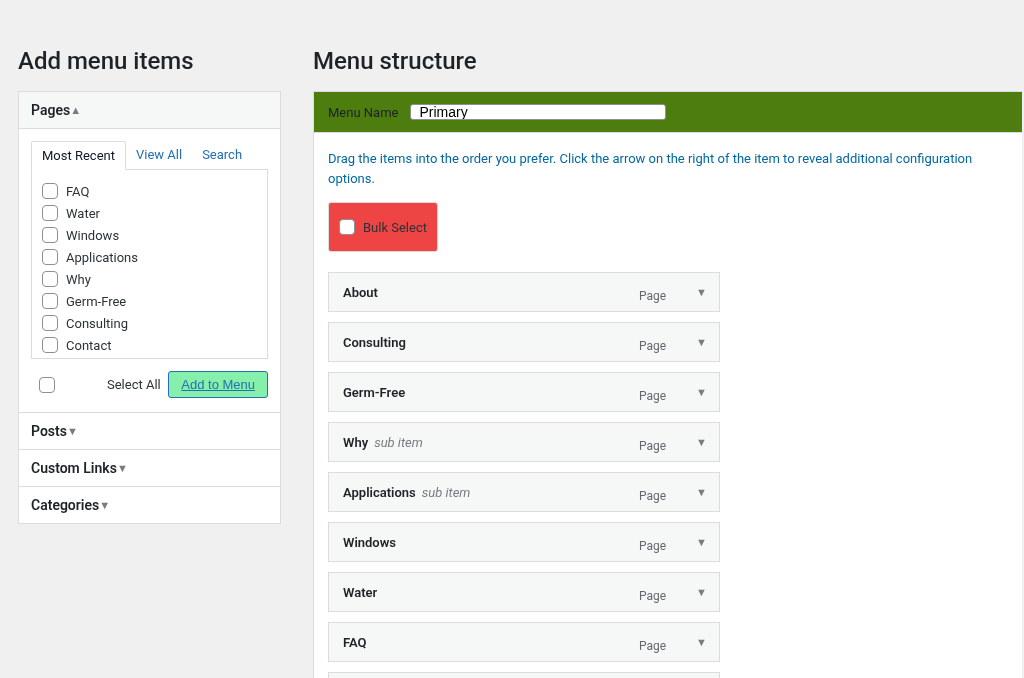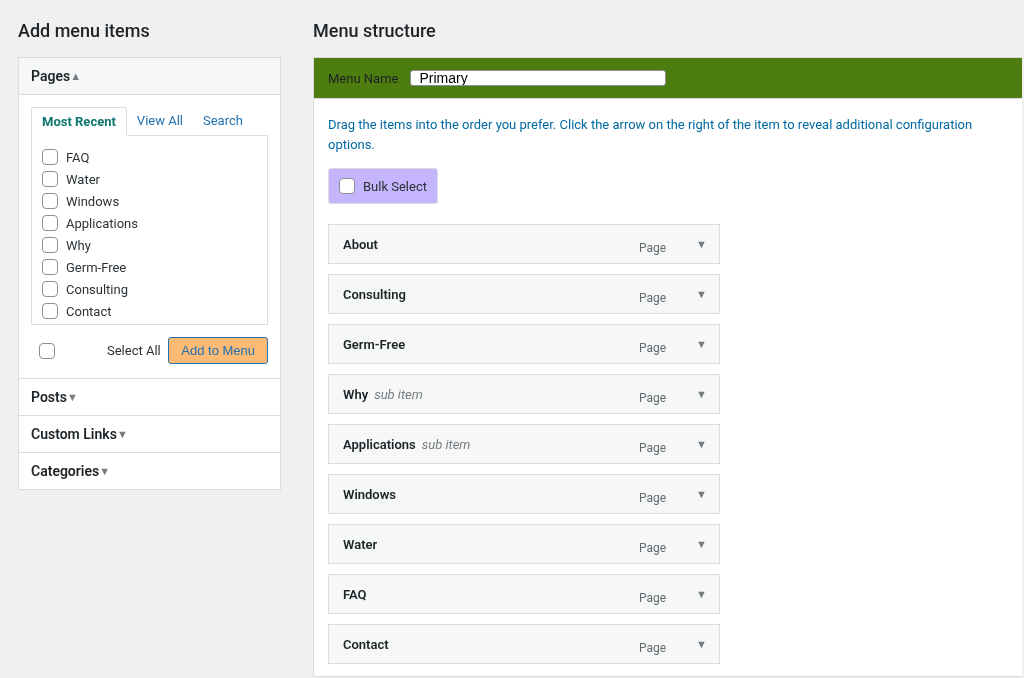--- a/index.html
+++ b/index.html
@@ -7,21 +7,21 @@
     font-family: -apple-system, BlinkMacSystemFont, "Segoe UI", Roboto, sans-serif;
     background: #f0f0f1;
     font-size: 13px;
     color: #1d2327;
     padding: 20px 0 0 18px;
   }
   .columns { display: flex; gap: 32px; }
   .left-col { width: 263px; flex: 0 0 263px; }
   .right-col { flex: 1; padding-right: 2px; }
 
-  h2 { font-size: 18px; font-weight: 500; color: #1d2327; margin-bottom: 16px; }
+  h2 { font-size: 24px; font-weight: 500; color: #1d2327; margin-bottom: 16px; margin-top: 27px; }
 
   
   .metabox-holder {
     background: #fff;
     border: 1px solid #dcdcde;
   }
   .postbox-header, .pb-collapsed {
     display: flex; justify-content: flex-start; align-items: center;
     padding: 10px 12px;
     border-bottom: 1px solid #dcdcde;
@@ -41,26 +41,25 @@
   }
   .tabs a {
     padding: 6px 10px;
     text-decoration: none;
     color: #2271b1;
     cursor: pointer;
   }
   .tabs a.active {
     border: 1px solid #dcdcde;
     border-bottom: 1px solid #fff;
-    color: #0f766e;
+    color: #0f172a;
     background: #fff;
     border-radius: 2px 2px 0 0;
     position: relative;
     z-index: 2;
-    font-weight: bold;
   }
   .page-list-wrap {
     border: 1px solid #dcdcde;
     margin-top: -1px;
     padding: 10px 4px 10px 10px;
     height: 190px;
     overflow-y: scroll;
   }
   .page-list-wrap::-webkit-scrollbar { width: 14px; }
   .page-list-wrap::-webkit-scrollbar-track { background: #f0f0f1; }
@@ -70,22 +69,22 @@
   .cb {
     width: 16px; height: 16px; border: 1px solid #8c8f94; border-radius: 4px; background: #fff;
     flex: 0 0 16px; display: inline-block;
   }
   .list-controls {
     display: flex; justify-content: space-between; align-items: center; margin-top: 12px;
   }
   .select-all { display: flex; align-items: center; color: #2c3338; gap: 44px; }
   .select-all span { margin-left: 8px; }
   .btn {
-    border: 1px solid #2271b1; color: #2271b1; background: #fdba74;
-    padding: 5px 12px; border-radius: 3px; font-size: 13px; cursor: pointer;
+    border: 1px solid #2271b1; color: #2271b1; background: #86efac;
+    padding: 5px 12px; border-radius: 3px; font-size: 13px; cursor: pointer; text-decoration: underline;
   }
 
   
   .menu-edit {
     border: 1px solid #dcdcde;
     background: #fff;
     border-right: none;
   }
   .menu-header {
     padding: 12px 14px;
@@ -96,21 +95,21 @@
   .menu-header label { font-size: 13px; color: #1d2327; }
   .menu-name-input {
     height: 16px; width: 256px; padding: 0 8px;
     border: 1px solid #8c8f94; border-radius: 3px; font-size: 14px;
   }
   .post-body { padding: 16px 14px 2px 14px; }
   .drag-instructions { color: #0369a1; margin-bottom: 14px; font-size: 13px; line-height: 1.5; }
 
   .bulk-select-btn {
     display: inline-flex; align-items: center;
-    border: 1px solid #dcdcde; background: #c4b5fd; padding: 9px 10px;
+    border: 1px solid #dcdcde; background: #ef4444; padding: 16px 10px;
     border-radius: 3px; cursor: pointer; font-size: 13px; color: #2c3338;
   }
   .bulk-select-btn .cb { margin-right: 8px; width:16px; height:16px; }
 
   .menu-list { margin-top: 20px; width: 392px; }
   .menu-list .indent { }
   .menu-item {
     border: 1px solid #dcdcde; background: #f6f7f7;
     display: flex; align-items: center; justify-content: space-between;
     height: 40px; padding: 0 10px 0 14px;

